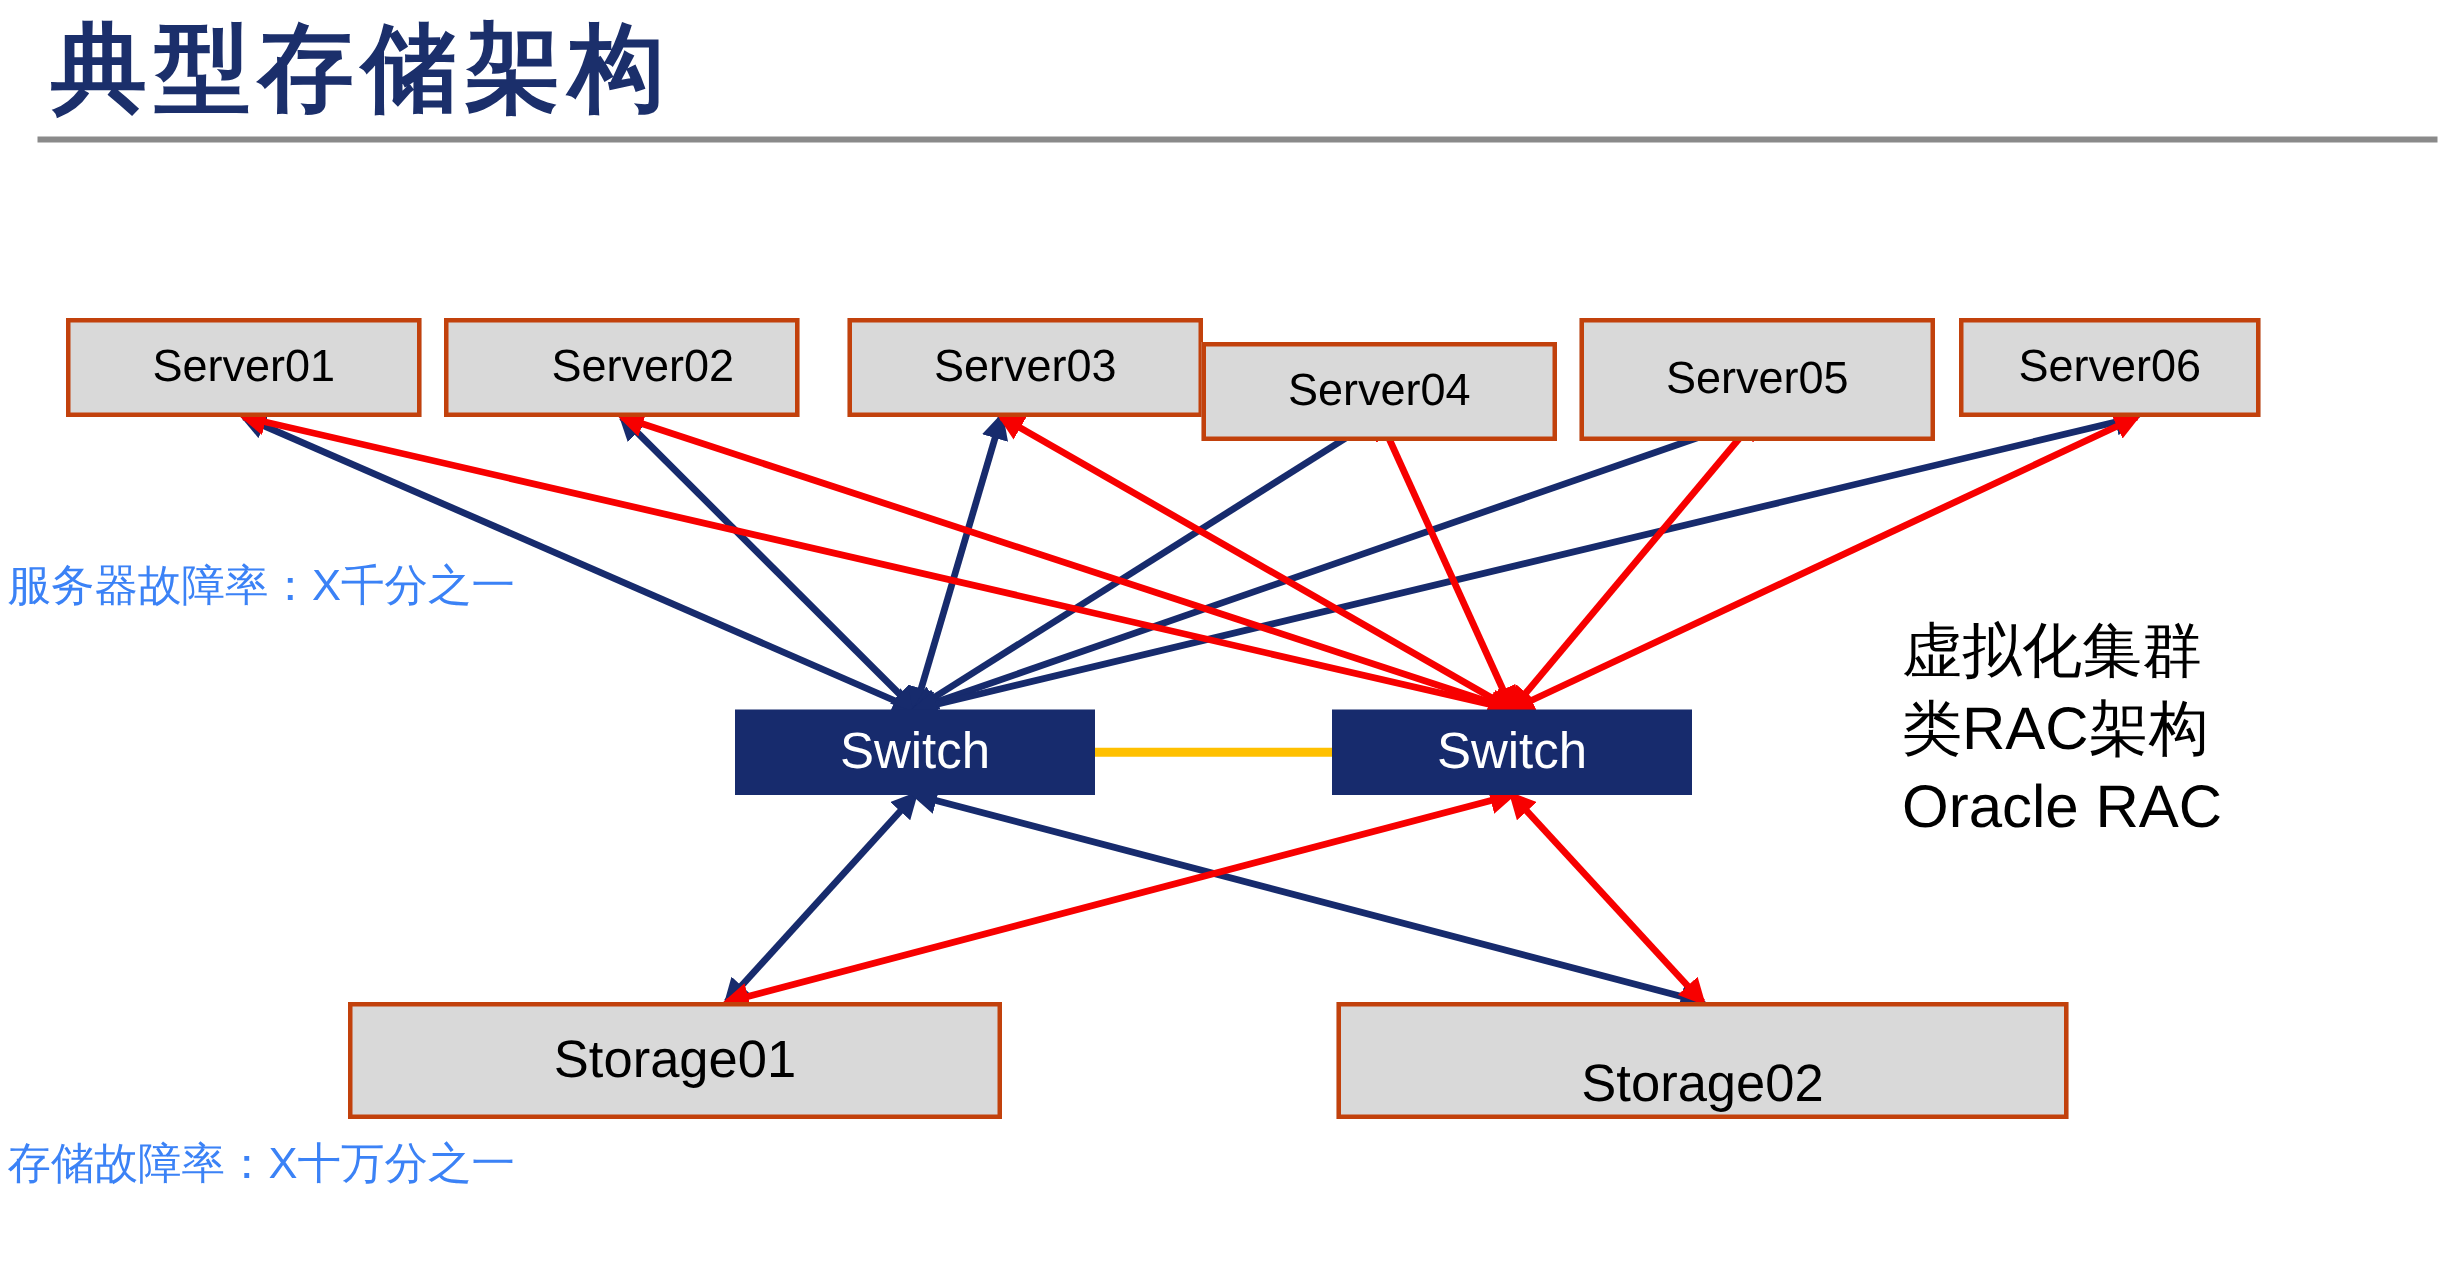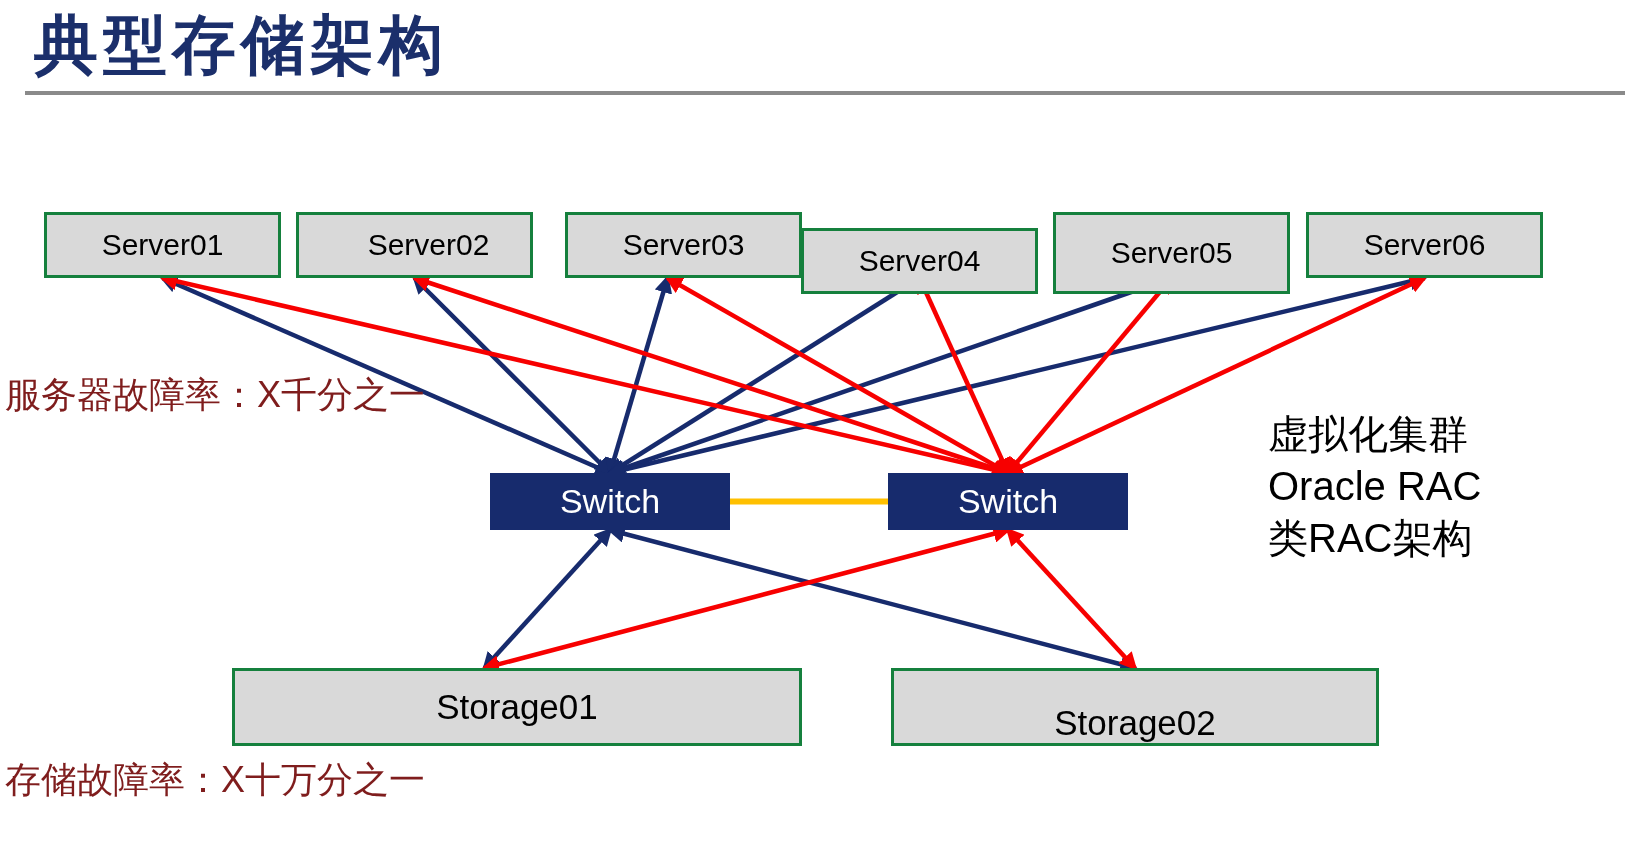--- a/index.html
+++ b/index.html
@@ -13,29 +13,29 @@
   }
   .title-divider{
     position:absolute;left:25px;top:91px;width:1600px;height:4px;background:#8a8a8a;
   }
   .links-layer{position:absolute;left:0;top:0;width:1632px;height:847px;z-index:1;}
   .node{
     position:absolute;z-index:2;display:flex;align-items:center;justify-content:center;
     box-sizing:border-box;color:#000;
   }
   .node.gray{
-    background:#d9d9d9;border:3px solid #15803d;
+    background:#d9d9d9;border:3px solid #c2410c;
   }
   .node.server{font-size:30px;}
   .node.storage{font-size:35px;}
   .node.switch{
     background:#172b6d;border:none;color:#ffffff;font-size:34px;
   }
   .rate-label{
-    position:absolute;z-index:2;color:#7f1d1d;font-size:36px;white-space:nowrap;
+    position:absolute;z-index:2;color:#3b82f6;font-size:29px;white-space:nowrap;
   }
   .annotation{
     position:absolute;z-index:2;color:#000;font-size:40px;line-height:52px;
     text-align:left;white-space:nowrap;
   }
 </style>
 </head>
 <body>
 
 <div class="canvas">
@@ -81,40 +81,40 @@
   </div>
   <div class="node gray server" style="left: 549px; top: 212px; width: 237px; height: 66px; margin-left: 16px;">
     <span>Server03</span>
   </div>
   <div class="node gray server" style="left: 801px; top: 228px; width: 237px; height: 66px;">
     <span>Server04</span>
   </div>
   <div class="node gray server" style="left: 1053px; top: 212px; width: 237px; height: 82px;">
     <span>Server05</span>
   </div>
-  <div class="node gray server" style="left: 1306px; top: 212px; width: 237px; height: 66px;">
+  <div class="node gray server" style="left: 1306px; top: 212px; width: 201px; height: 66px;">
     <span>Server06</span>
   </div>
 
   <div class="node switch" style="left: 490px; top: 473px; width: 240px; height: 57px;">
     <span>Switch</span>
   </div>
   <div class="node switch" style="left: 888px; top: 473px; width: 240px; height: 57px;">
     <span>Switch</span>
   </div>
 
-  <div class="node gray storage" style="left: 232px; top: 668px; width: 570px; height: 78px; text-align: right;">
+  <div class="node gray storage" style="left: 232px; top: 668px; width: 436px; height: 78px; text-align: right;">
     <span>Storage01</span>
   </div>
   <div class="node gray storage" style="left: 891px; top: 668px; width: 488px; height: 78px; align-items: flex-end;">
     <span>Storage02</span>
   </div>
 
   <div class="rate-label" style="left:5px;top:371px;">服务器故障率：X千分之一</div>
   <div class="rate-label" style="left:5px;top:756px;">存储故障率：X十万分之一</div>
 
   <div class="annotation" style="left:1268px;top:408px;width:260px;">
     <div>虚拟化集群</div>
+    <div>类RAC架构</div>
     <div>Oracle RAC</div>
-    <div>类RAC架构</div>
   </div>
 
 </div>
 
 </body></html>

